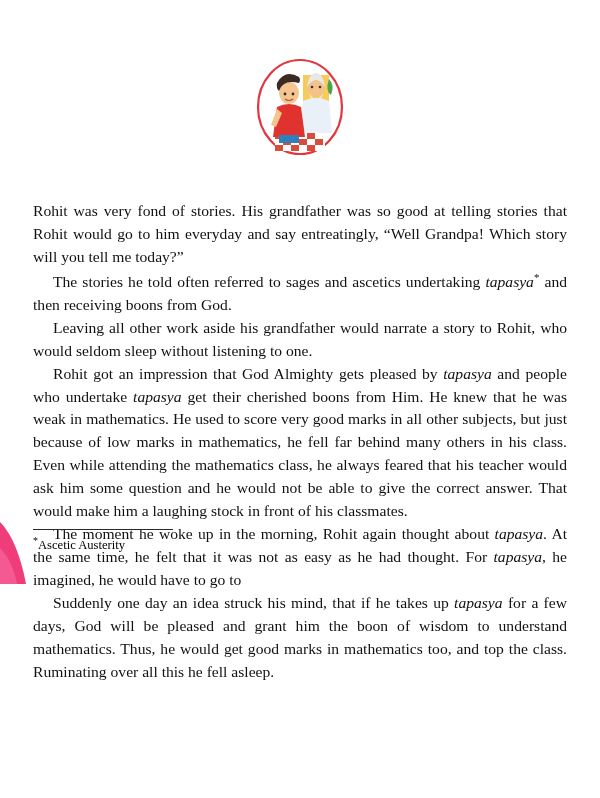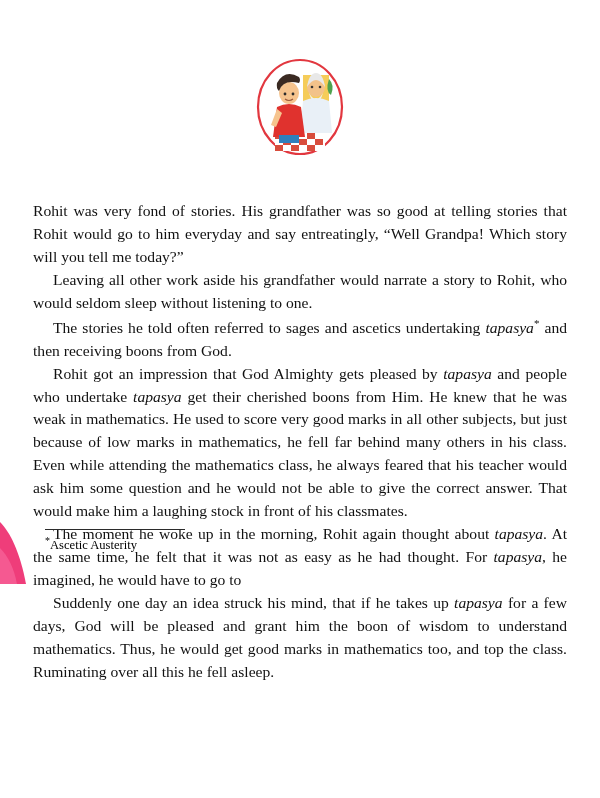--- a/index.html
+++ b/index.html
@@ -69,21 +69,21 @@
   }
   .fn-ref {
     font-size: 11px;
     vertical-align: super;
     font-style: normal;
   }
 
   
   .footnote {
     position: absolute;
-    left: 45px;
+    left: 33px;
     bottom: 30px;
     width: 330px;
     margin-top: 40px;
   }
   .footnote-rule {
     width: 140px;
     height: 1px;
     background: #2b2b2b;
     margin-bottom: 4px;
   }
@@ -156,24 +156,24 @@
         <path d="M74 22 q6 6 2 16 q-6 -4 -2 -16z" fill="#4ea24e"></path>
       </svg>
     </div>
   </div>
 
   <div class="body-text">
     <p class="first">
       <span>Rohit was very fond of stories. His grandfather was so good at telling stories that Rohit would go to him everyday and say entreatingly, “Well Grandpa! Which story will you tell me today?”</span>
     </p>
     <p>
-      <span>Leaving all other work aside his grandfather would narrate a story to Rohit, who would seldom sleep without listening to one.</span>
+      <span>The stories he told often referred to sages and ascetics undertaking </span><span class="it">tapasya</span><span class="fn-ref">*</span><span> and then receiving boons from God.</span>
     </p>
     <p>
-      <span>The stories he told often referred to sages and ascetics undertaking </span><span class="it">tapasya</span><span class="fn-ref">*</span><span> and then receiving boons from God.</span>
+      <span>Leaving all other work aside his grandfather would narrate a story to Rohit, who would seldom sleep without listening to one.</span>
     </p>
     <p>
       <span>Rohit got an impression that God Almighty gets pleased by </span><span class="it">tapasya</span><span> and people who undertake </span><span class="it">tapasya</span><span> get their cherished boons from Him. He knew that he was weak in mathematics. He used to score very good marks in all other subjects, but just because of low marks in mathematics, he fell far behind many others in his class. Even while attending the mathematics class, he always feared that his teacher would ask him some question and he would not be able to give the correct answer. That would make him a laughing stock in front of his classmates.</span>
     </p>
     <p>
       <span>The moment he woke up in the morning, Rohit again thought about </span><span class="it">tapasya</span><span>. At the same time, he felt that it was not as easy as he had thought. For </span><span class="it">tapasya</span><span>, he imagined, he would have to go to</span>
     </p>
     <p>
       <span>Suddenly one day an idea struck his mind, that if he takes up </span><span class="it">tapasya</span><span> for a few days, God will be pleased and grant him the boon of wisdom to understand mathematics. Thus, he would get good marks in mathematics too, and top the class. Ruminating over all this he fell asleep.</span>
     </p>

